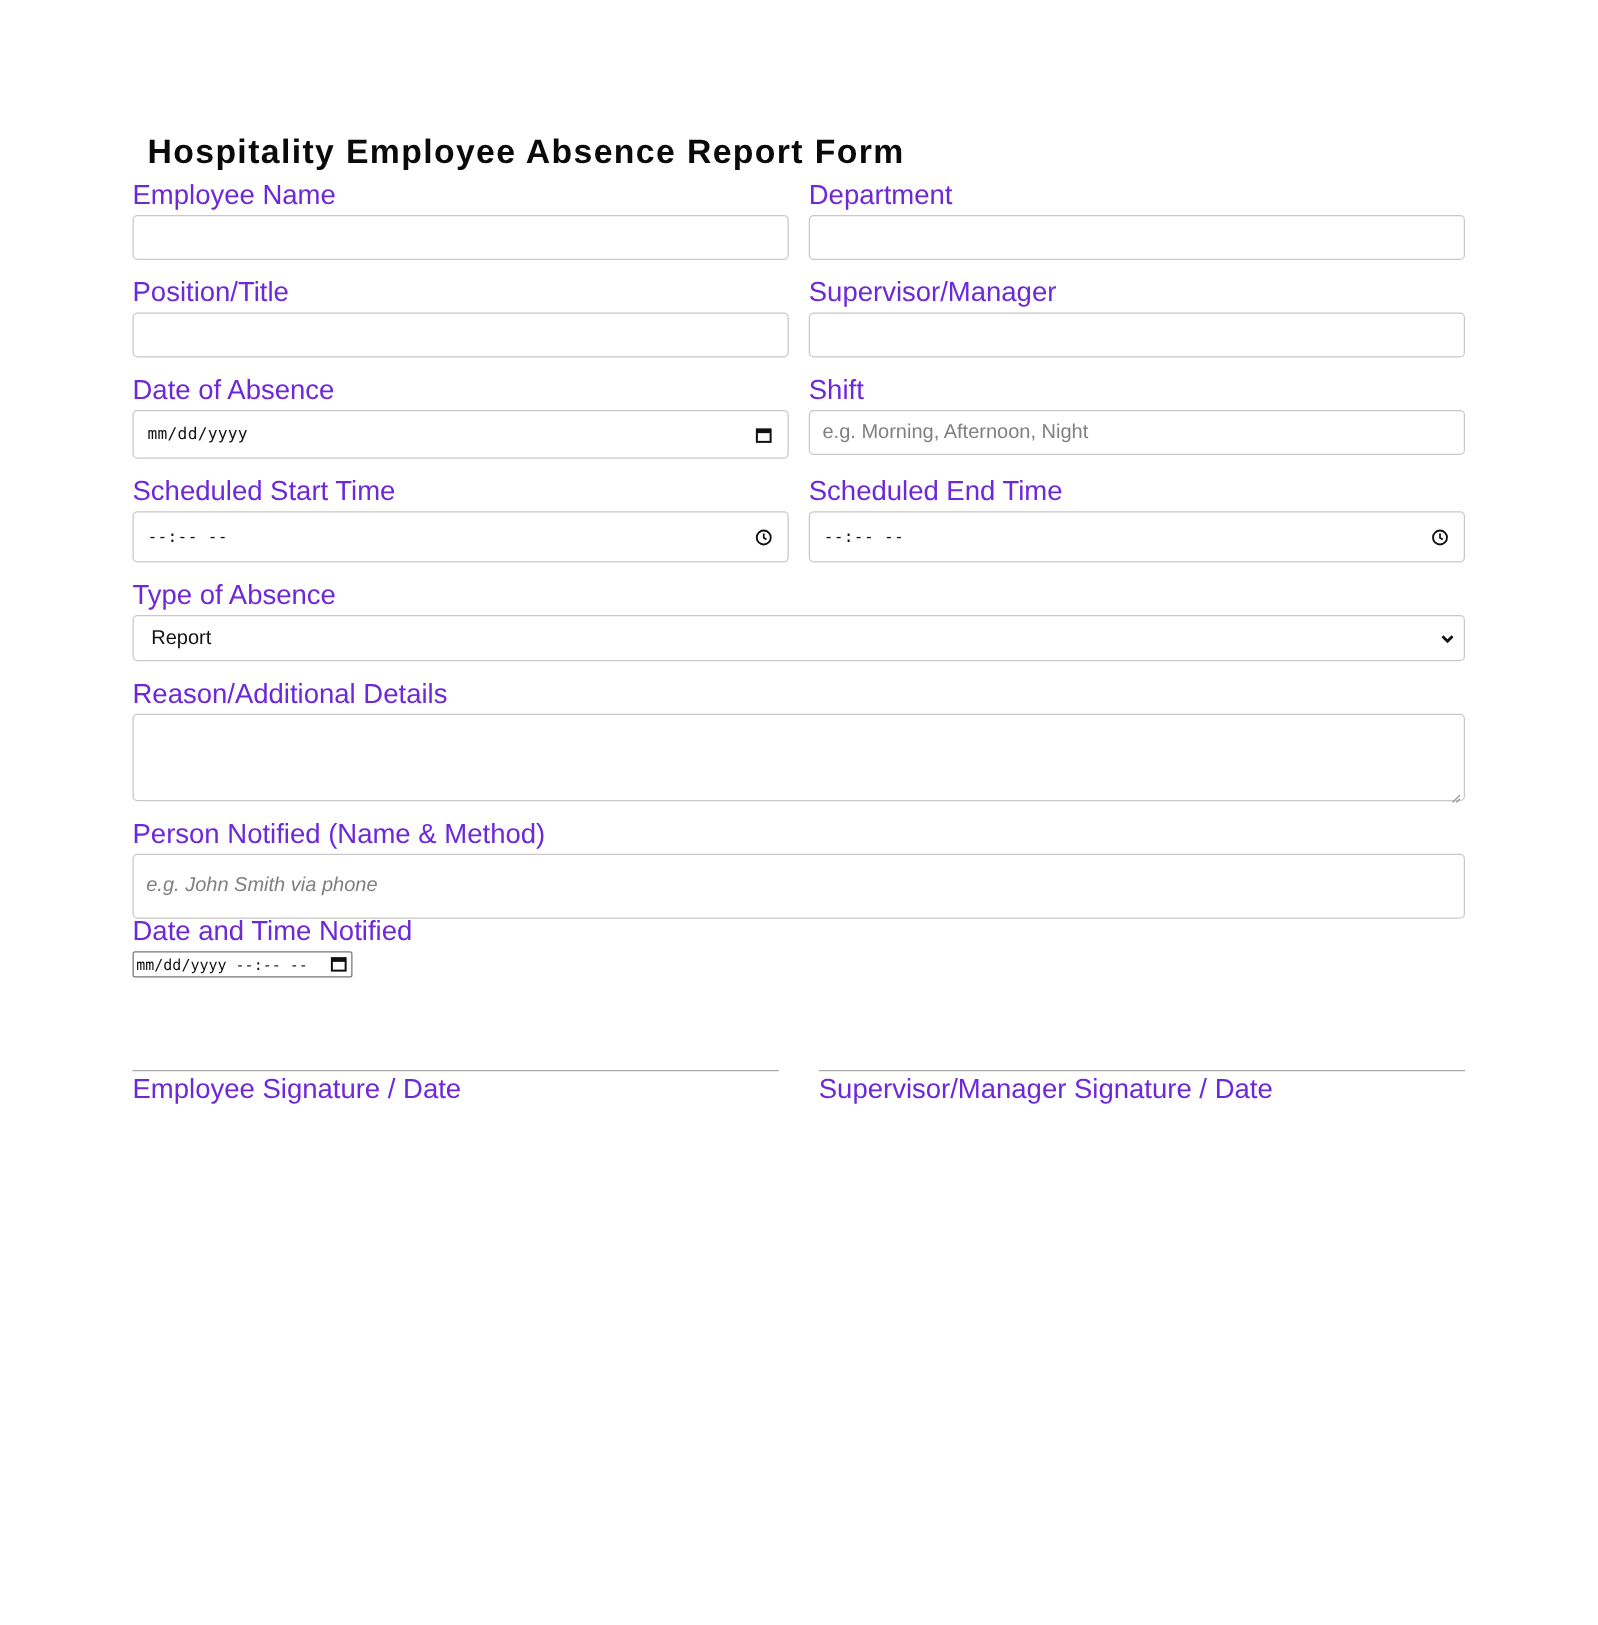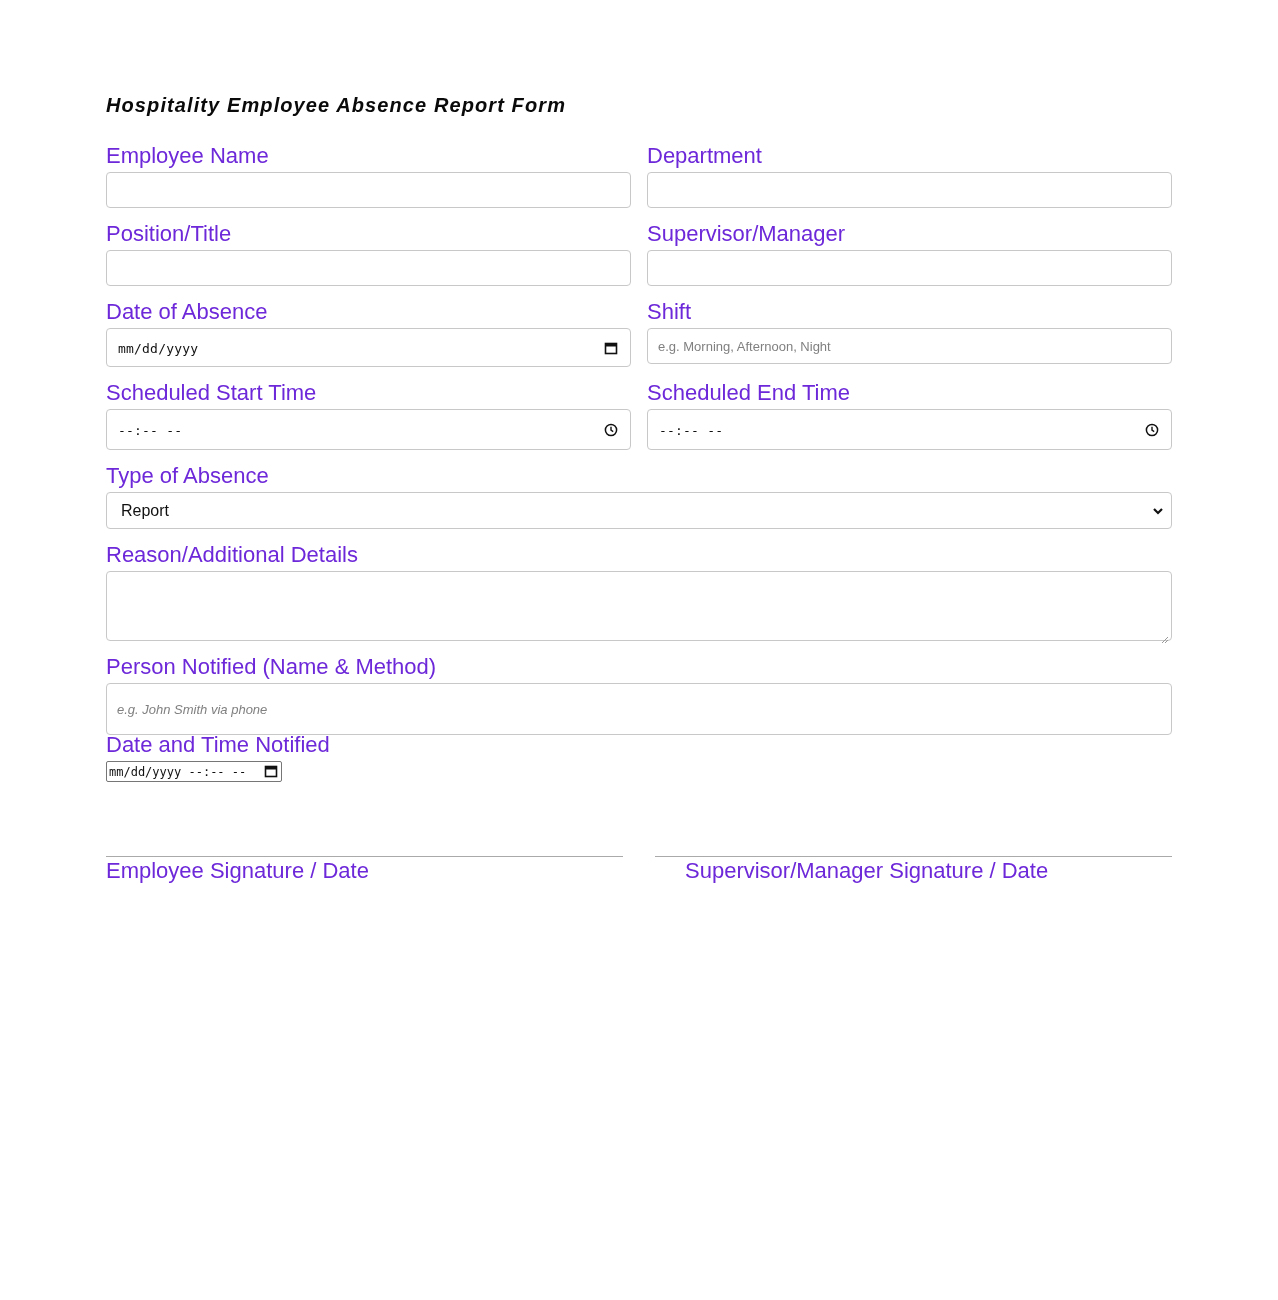--- a/index.html
+++ b/index.html
@@ -3,33 +3,32 @@
 <meta charset="utf-8">
 <style>
   * { box-sizing: border-box; }
   html, body { margin: 0; padding: 0; background: #ffffff; }
   body {
     width: 1278px; height: 1300px; position: relative; overflow: hidden;
     font-family: "Liberation Sans", sans-serif; color: #111;
   }
   .title {
     position: absolute; left: 106px; top: 94px;
-    font-size: 20px; font-weight: bold; letter-spacing: 1.1px; margin: 0;
+    font-size: 27px; font-weight: bold; letter-spacing: 1.1px; margin: 12px;
     color: #0a0a0a;
-    font-style: italic;
   }
   .lbl {
     position: absolute; font-size: 22px; color: #6d28d9; line-height: 18px;
   }
   .box {
     position: absolute; border: 1px solid #c8c8c8; border-radius: 4px; background: #fff;
   }
   .ph {
     position: absolute; left: 10px; top: 50%; transform: translateY(-50%);
-    font-size: 13px; color: #808080;
+    font-size: 16px; color: #808080;
   }
   .mono {
     position: absolute; left: 11px; top: 50%; transform: translateY(-50%);
     font-family: "DejaVu Sans Mono", monospace; font-size: 13px; color: #111; letter-spacing: 0.2px;
   }
   .icon-right {
     position: absolute; right: 12px; top: 50%; transform: translateY(-50%);
     width: 14px; height: 14px;
   }
   .sel-text {
@@ -135,13 +134,13 @@
         <rect x="1.5" y="2.5" width="11" height="10" fill="none" stroke="#111" stroke-width="1.6"></rect>
         <rect x="1.5" y="2.5" width="11" height="3" fill="#111"></rect>
       </svg>
   </span>
 </div>
 
 <div class="sig-line" style="left:106px; top:856px; width:517px;"></div>
 <span class="lbl" style="left:106px; top:862px;">Employee Signature / Date</span>
 
 <div class="sig-line" style="left:655px; top:856px; width:517px;"></div>
-<span class="lbl" style="left:655px; top:862px;margin-left:30px;">Supervisor/Manager Signature / Date</span>
+<span class="lbl" style="left:655px; top:862px;">Supervisor/Manager Signature / Date</span>
 
 </body></html>

